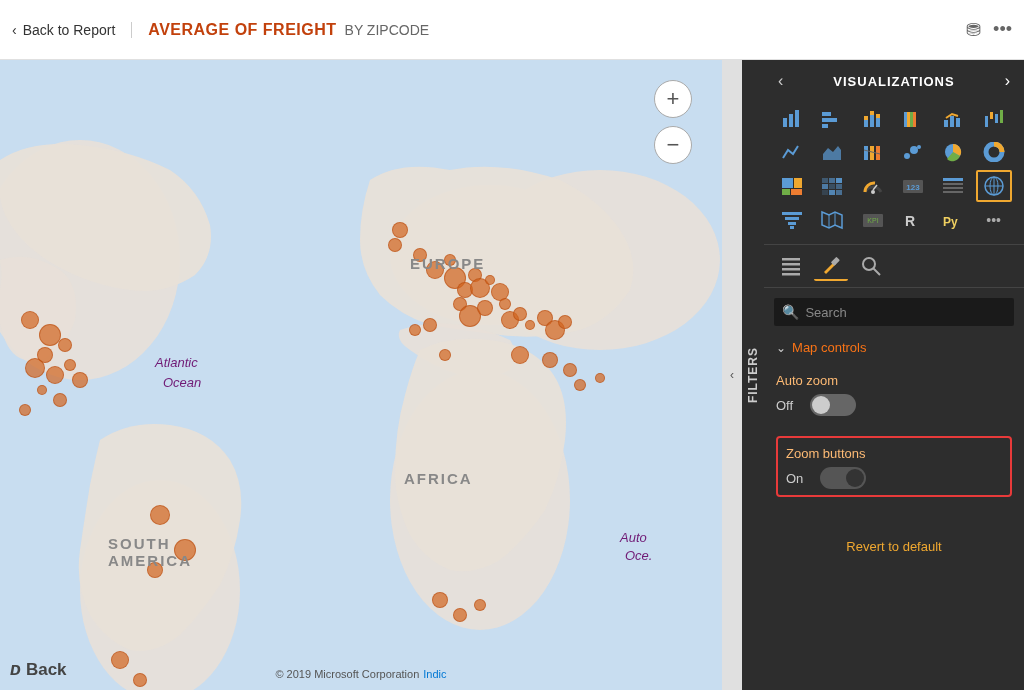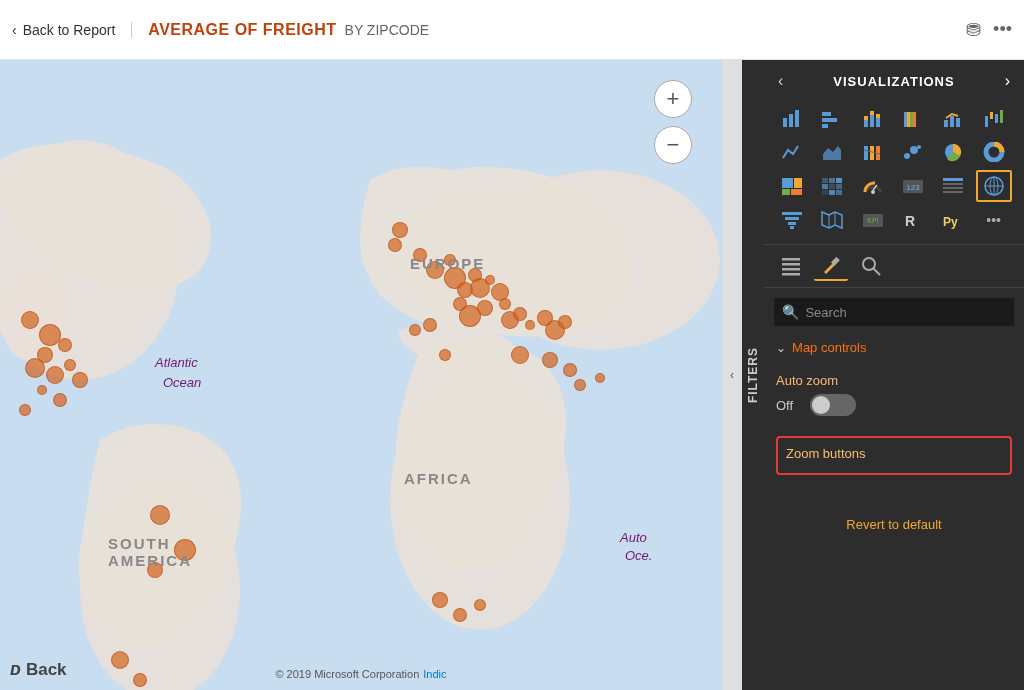--- a/index.html
+++ b/index.html
@@ -712,20 +712,26 @@
         <div class="toggle-value-row">
           <span class="toggle-state-text">Off</span>
           <div class="toggle-switch off">
             <div class="toggle-thumb"></div>
           </div>
         </div>
       </div>
 
       <div class="zoom-buttons-row">
         <div class="toggle-label-text">Zoom buttons</div>
+        <div class="toggle-value-row">
+          <span class="toggle-state-text">On</span>
+          <div class="toggle-switch on">
+            <div class="toggle-thumb"></div>
+          </div>
+        </div>
       </div>
 
     </div>
 
     <div class="revert-btn">
       <span>Revert to default</span>
     </div>
 
   </div>
 </div>

